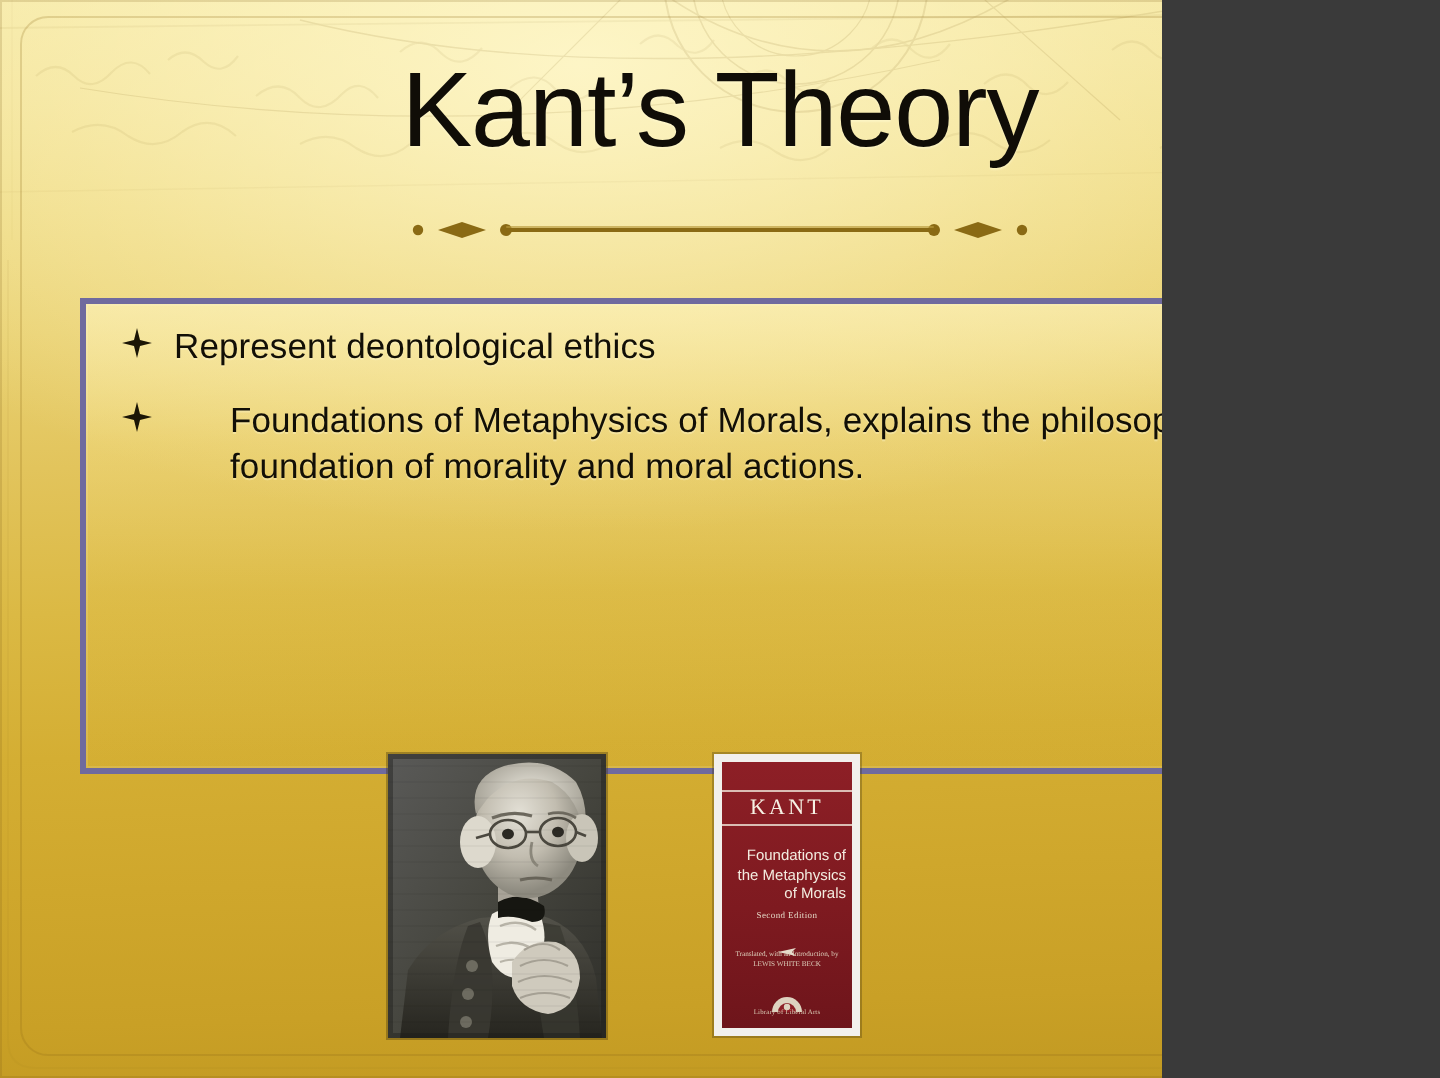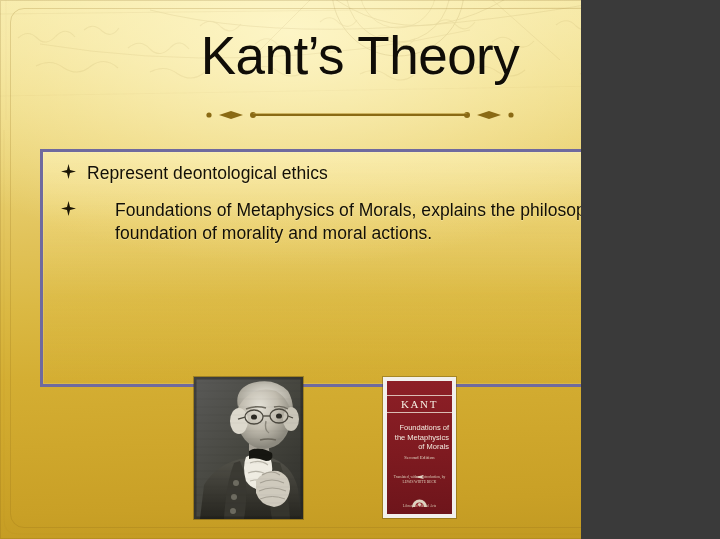--- a/index.html
+++ b/index.html
@@ -141,21 +141,21 @@
     width: 109px;
     height: 142px;
     background: #4d4d4d;
     overflow: hidden;
     box-shadow: 0 0 0 1px rgba(60,45,10,0.35);
   }
   .portrait svg { display: block; }
 
   .book {
     position: absolute;
-    left: 383px;
+    left: 357px;
     top: 377px;
     width: 73px;
     height: 141px;
     background: #f2f0ec;
     overflow: hidden;
     box-shadow: 0 0 0 1px rgba(60,45,10,0.30);
   }
   .book-inner {
     position: absolute;
     left: 4px; top: 4px;

